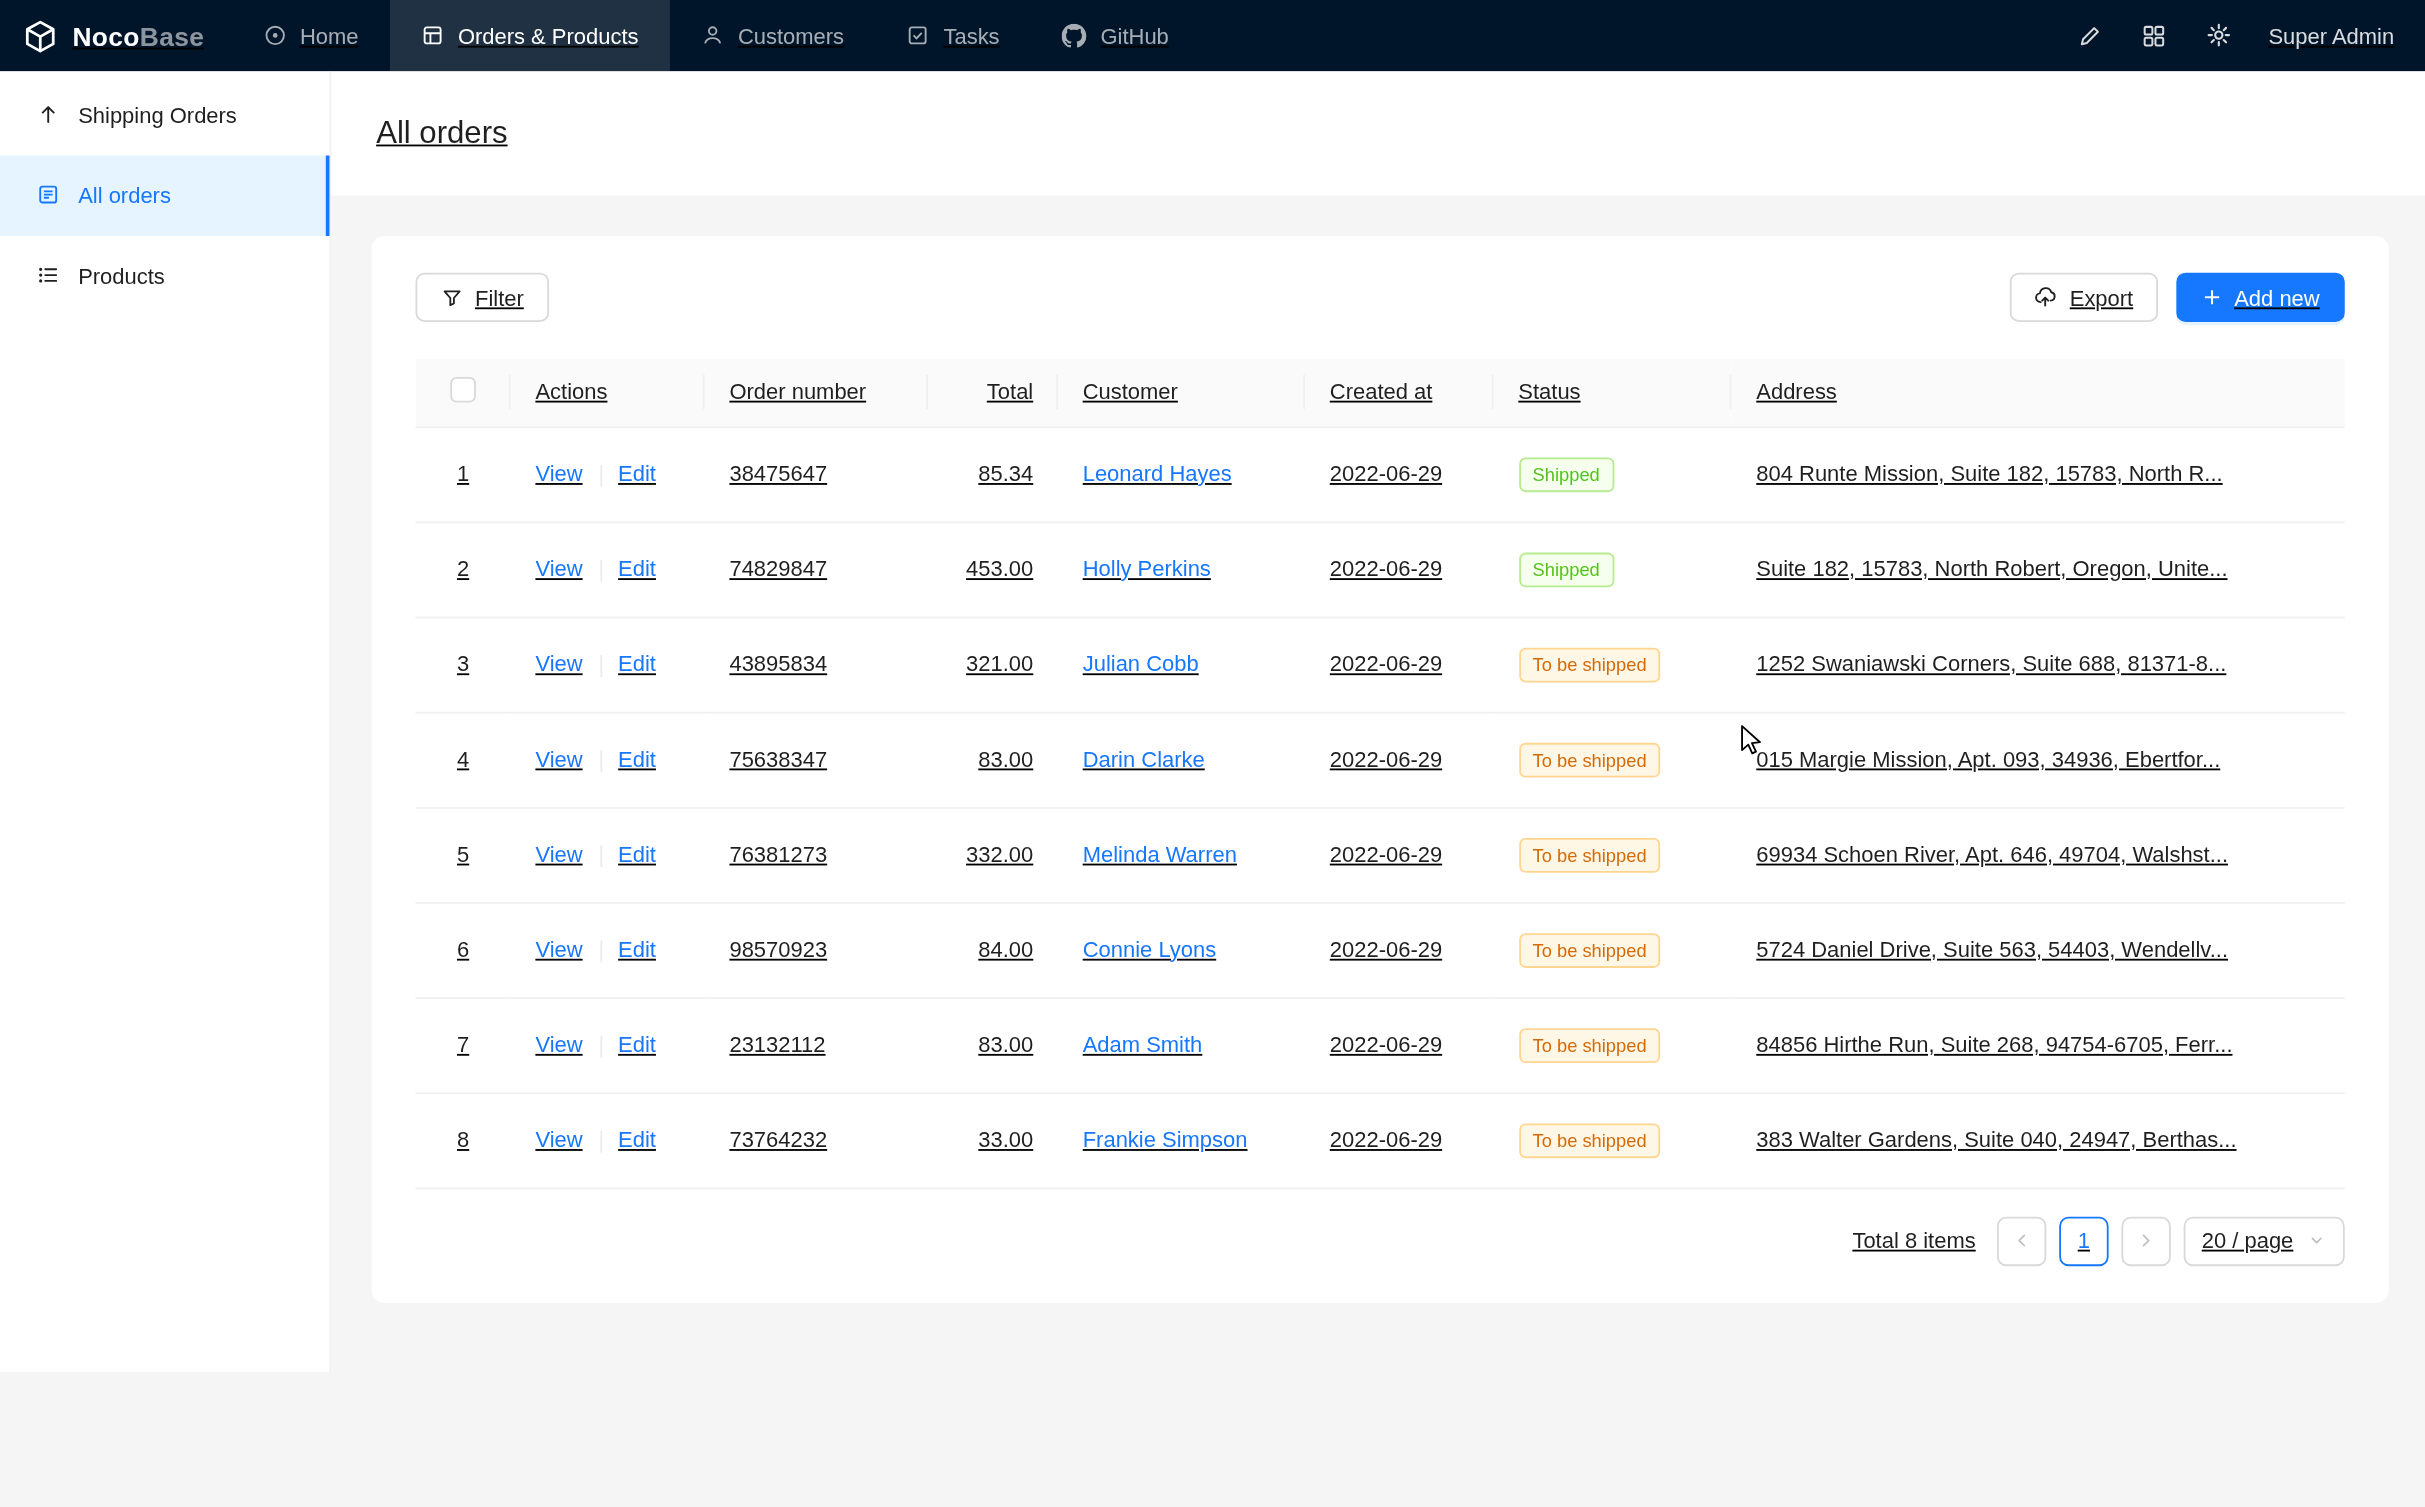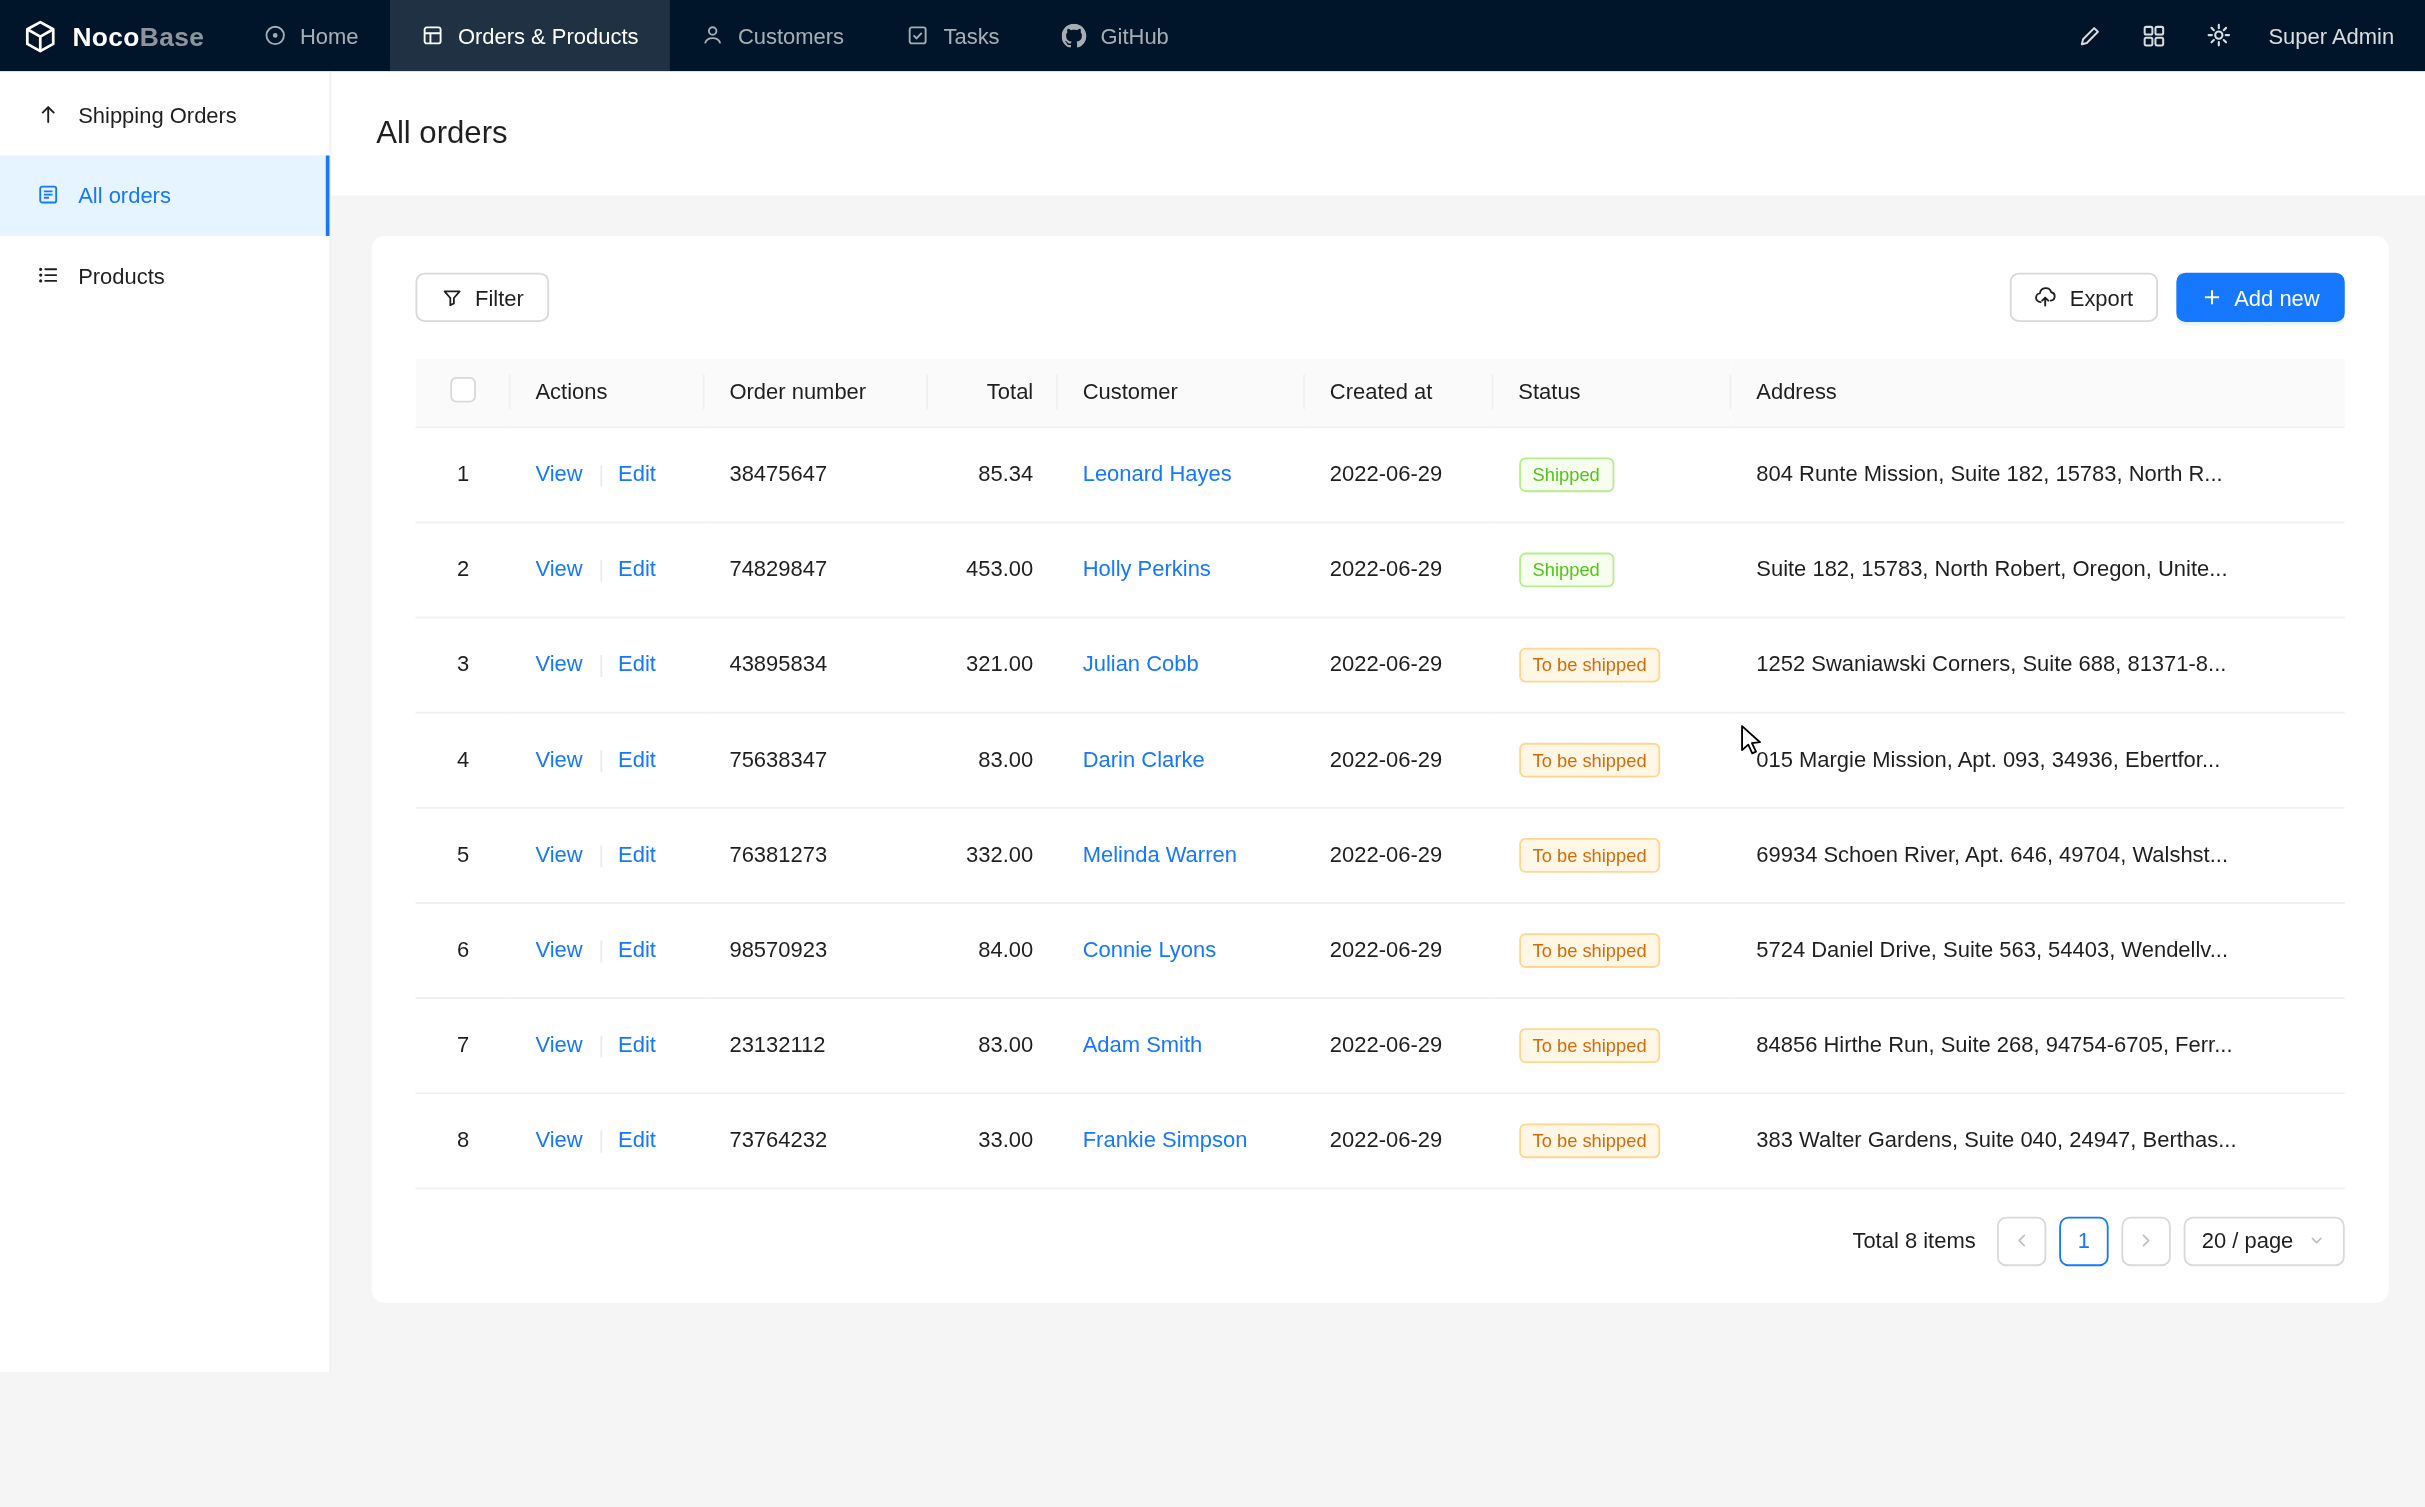--- a/index.html
+++ b/index.html
@@ -1,16 +1,16 @@
 <!DOCTYPE html>
 <html style="font-size:13.5px"><head>
 <meta charset="utf-8">
 <style>
   html,body{margin:0;padding:0;background:#f5f5f5;}
-  .viewport{width:2426px;height:1372px;overflow:hidden;position:relative;}
+  .viewport{width:2426px;height:1372px;overflow:hidden;position:relative;text-decoration:underline;}
   .stage{width:1325px;height:824px;transform:scale(1.8304,1.8297);transform-origin:0 0;
          font-family:"Liberation Sans","DejaVu Sans",sans-serif;font-size:12px;
          color:rgba(0,0,0,0.88);position:relative;background:#f5f5f5;}
   svg{display:block;}
 
   
   .topnav{height:39px;background:#001529;display:flex;align-items:center;color:rgba(255,255,255,0.65);}
   .brand{display:flex;align-items:center;gap:7.6px;padding:0 15px 0 12px;}
   .brand-text{font-size:14.4px;font-weight:700;color:#fff;letter-spacing:0.2px;white-space:nowrap;}
   .brand-text .lite{color:rgba(255,255,255,0.55);font-weight:700;}

